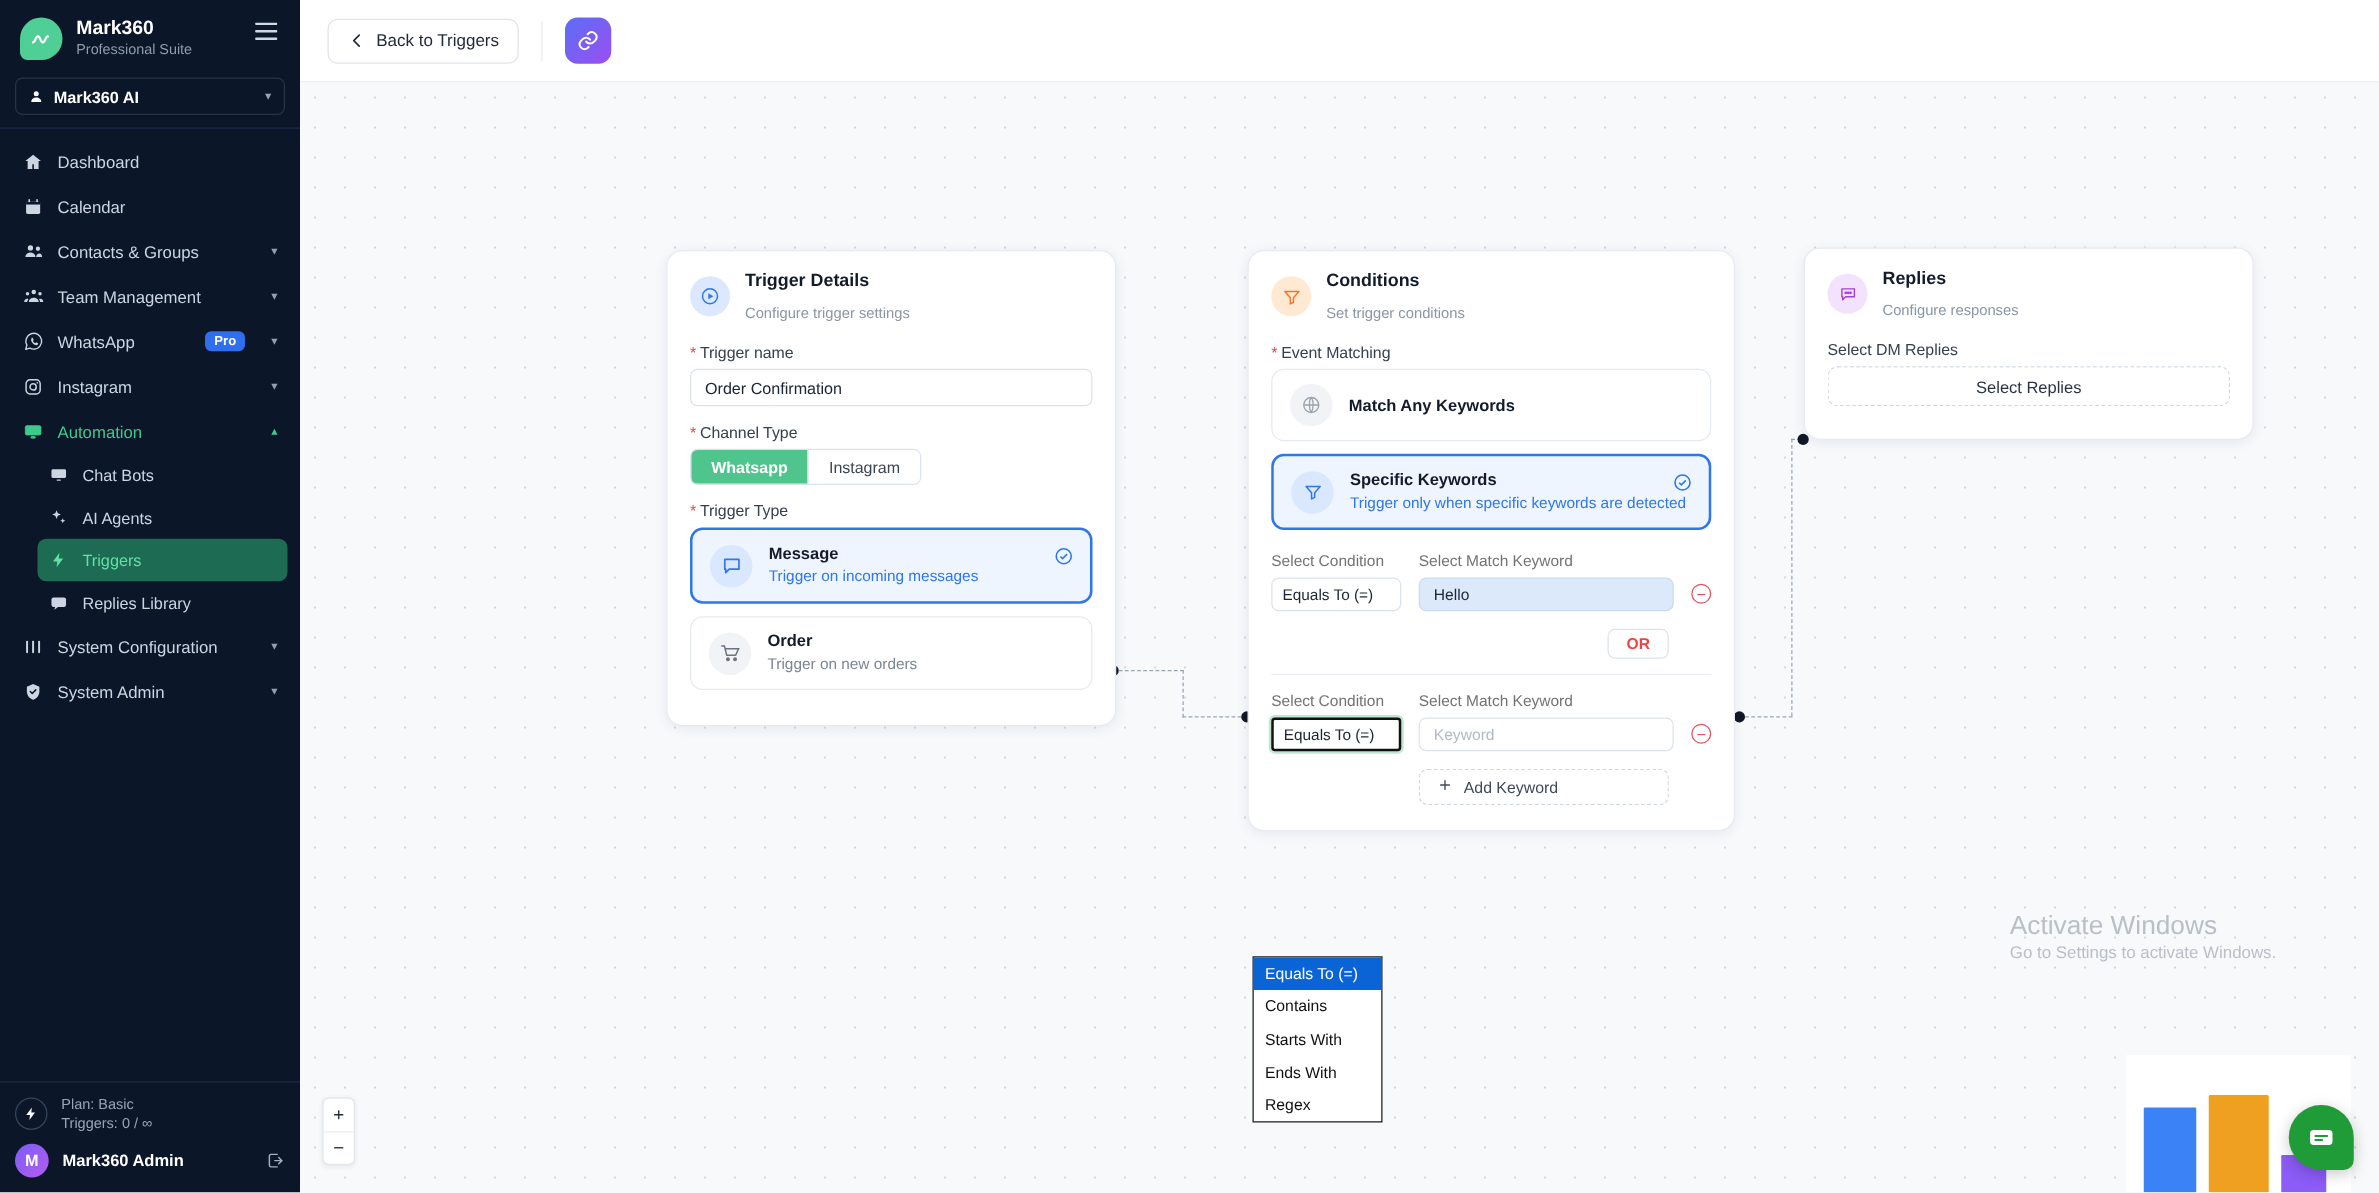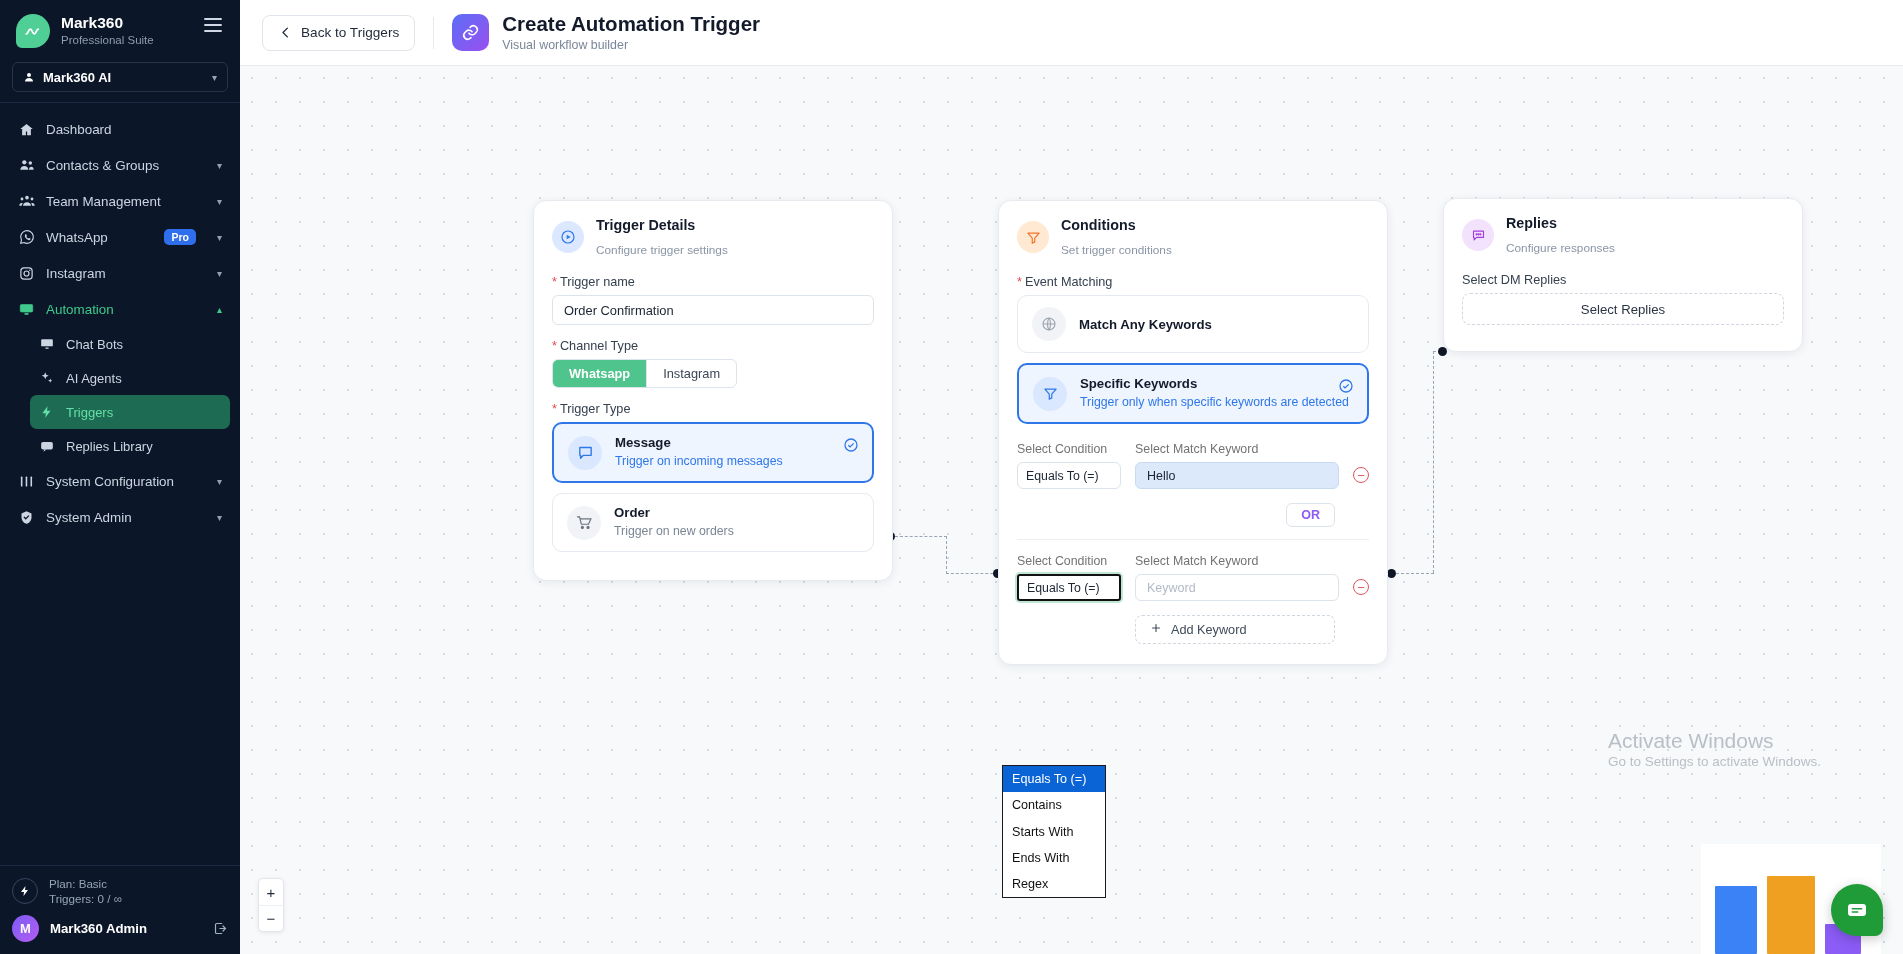--- a/index.html
+++ b/index.html
@@ -176,21 +176,21 @@
   .kw-input.filled { background: #dce9fa; border-color: #c8dbf2; }
   .kw-input::placeholder { color: #b2bac5; }
   .minus {
     width: 16px; height: 16px; border-radius: 50%; border: 1.4px solid #e05561;
     color: #e05561; display: flex; align-items: center; justify-content: center;
     font-size: 13px; line-height: 1; flex: 0 0 16px; margin-bottom: 6px; cursor: pointer;
   }
   .or-row { display: flex; justify-content: flex-end; margin-top: 14px; padding-right: 34px; }
   .or-chip {
     border: 1px solid #dde3ea; border-radius: 6px; padding: 4px 14px;
-    font-size: 12.5px; font-weight: 700; color: #8b5cf6; background: #fff; cursor: pointer;
+    font-size: 12.5px; font-weight: 700; color: #ef4444; background: #fff; cursor: pointer;
   }
   .hr-dash { height: 1px; background: #ebeff4; margin: 12px 0 0 0; }
   .add-kw {
     border: 1px dashed #cfd7e1; border-radius: 7px; height: 29px;
     display: flex; align-items: center; padding: 0 14px; gap: 9px;
     font-size: 12.7px; color: #3e4a59; cursor: pointer; margin-top: 14px;
   }
 
   .dropdown {
     position: absolute; background: #fff; border: 1px solid #1a1a1a;
@@ -276,20 +276,31 @@
 
       <div class="nav-item">
         <span class="ico">
           <svg width="15" height="15" viewBox="0 0 24 24" fill="#ccd5e1">
               <path d="M12 3 2 11h3v10h6v-6h2v6h6V11h3z"></path>
             </svg>
         </span>
         <span class="lbl">Dashboard</span>
       </div>
 
+      <div class="nav-item">
+        <span class="ico">
+          <svg width="15" height="15" viewBox="0 0 24 24" fill="#ccd5e1">
+              <rect x="3" y="5" width="18" height="16" rx="2"></rect>
+              <rect x="3" y="5" width="18" height="4" fill="#0b1628"></rect>
+              <rect x="6" y="2" width="2" height="4" rx="1"></rect>
+              <rect x="16" y="2" width="2" height="4" rx="1"></rect>
+            </svg>
+        </span>
+        <span class="lbl">Calendar</span>
+      </div>
 
       <div class="nav-item">
         <span class="ico">
           <svg width="16" height="16" viewBox="0 0 24 24" fill="#ccd5e1">
               <circle cx="8" cy="8" r="3.2"></circle>
               <circle cx="17" cy="9" r="2.6"></circle>
               <path d="M2 19c0-3.4 2.7-5.5 6-5.5s6 2.1 6 5.5z"></path>
               <path d="M15 19c0-2.6 1.4-4.4 3.6-4.4 2 0 3.4 1.6 3.4 4.4z"></path>
             </svg>
         </span>
@@ -445,24 +456,20 @@
         <span>Back to Triggers</span>
       </button>
       <div class="vsep"></div>
       <div class="title-wrap">
         <div class="title-icon">
           <svg width="19" height="19" viewBox="0 0 24 24" fill="none" stroke="#fff" stroke-width="2" stroke-linecap="round">
               <path d="M10 13a5 5 0 0 0 7.5.5l2-2a5 5 0 0 0-7-7l-1 1"></path>
               <path d="M14 11a5 5 0 0 0-7.5-.5l-2 2a5 5 0 0 0 7 7l1-1"></path>
             </svg>
         </div>
-        <div>
-          <div class="title-main">Create Automation Trigger</div>
-          <div class="title-sub">Visual workflow builder</div>
-        </div>
       </div>
     </header>
 
     <div class="canvas">
 
       <div class="dot" style="left:646px;top:466px;"></div>
       <div class="dashline" style="left:655px;top:470px;width:52px;border-top:1.6px dashed #9aa5b3;"></div>
       <div class="dashline" style="left:706px;top:470px;height:38px;border-left:1.6px dashed #9aa5b3;"></div>
       <div class="dashline" style="left:706px;top:507px;width:52px;border-top:1.6px dashed #9aa5b3;"></div>
       <div class="dot" style="left:753px;top:503px;"></div>

